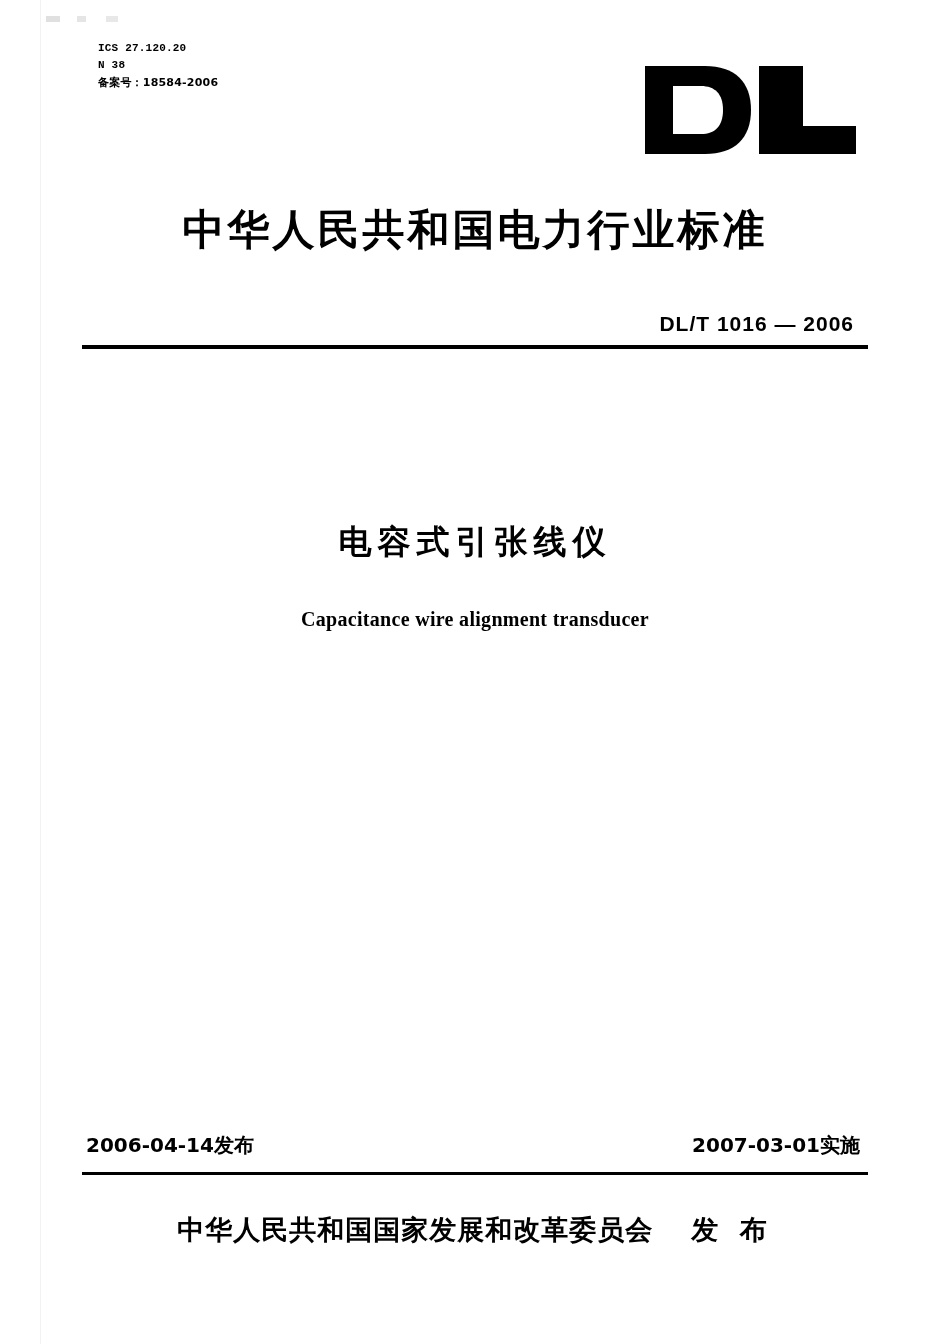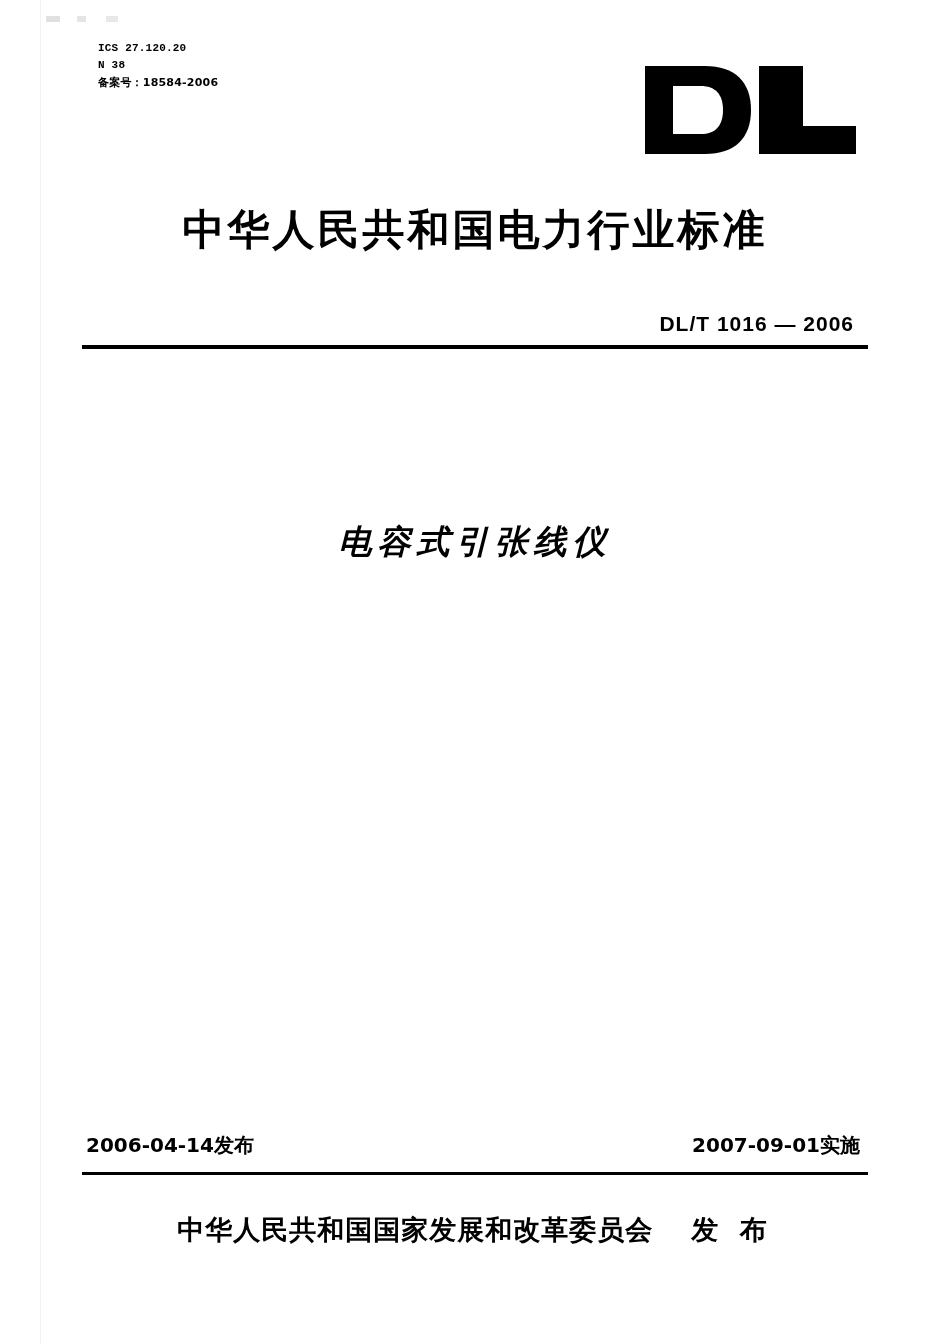--- a/index.html
+++ b/index.html
@@ -91,21 +91,20 @@
     position: absolute;
     left: 0;
     right: 0;
     top: 520px;
     text-align: center;
     font-family: "DejaVu Sans", sans-serif;
     font-weight: bold;
     font-size: 33px;
     letter-spacing: 6px;
     white-space: nowrap;
-    font-style: italic;
   }
 
   
   .doc-title-en {
     position: absolute;
     left: 0;
     right: 0;
     top: 608px;
     text-align: center;
     font-family: "Liberation Serif", serif;
@@ -203,22 +202,23 @@
     </svg>
   </div>
 
   <div class="main-title">中华人民共和国电力行业标准</div>
 
   <div class="std-number">DL/T  1016 — 2006</div>
 
   <div class="header-rule"></div>
 
   <div class="doc-title-cn">电容式引张线仪</div>
+  <div class="doc-title-en">Capacitance wire alignment transducer</div>
 
   <div class="issue-date">2006-04-14发布</div>
-  <div class="effective-date">2007-09-01实施</div>
+  <div class="effective-date">2007-03-01实施</div>
   <div class="footer-rule"></div>
 
   <div class="publisher">
     <span>中华人民共和国国家发展和改革委员会</span><span class="verb">发 布</span>
   </div>
 
 </div>
 
 </body></html>

